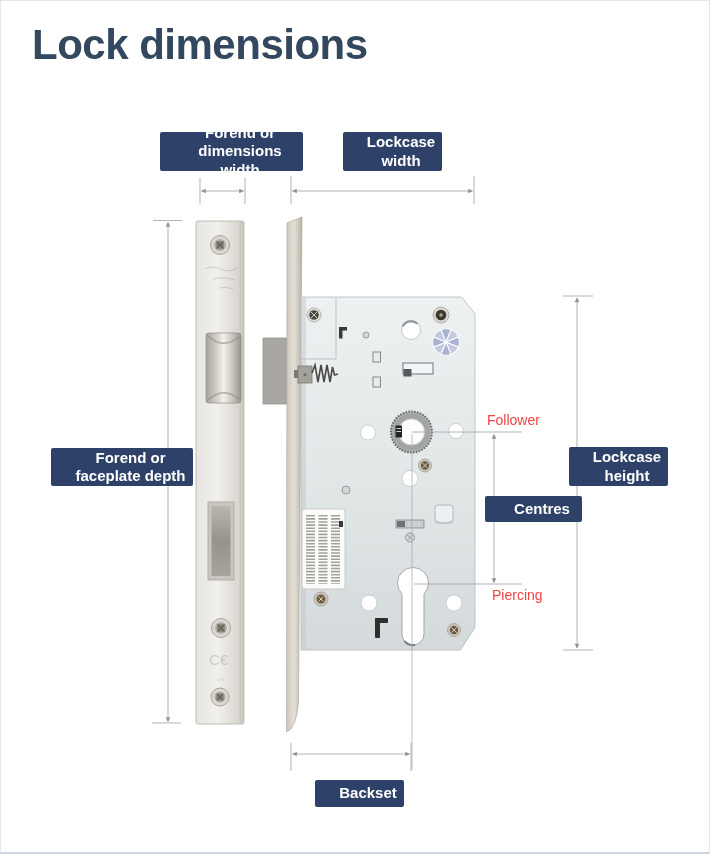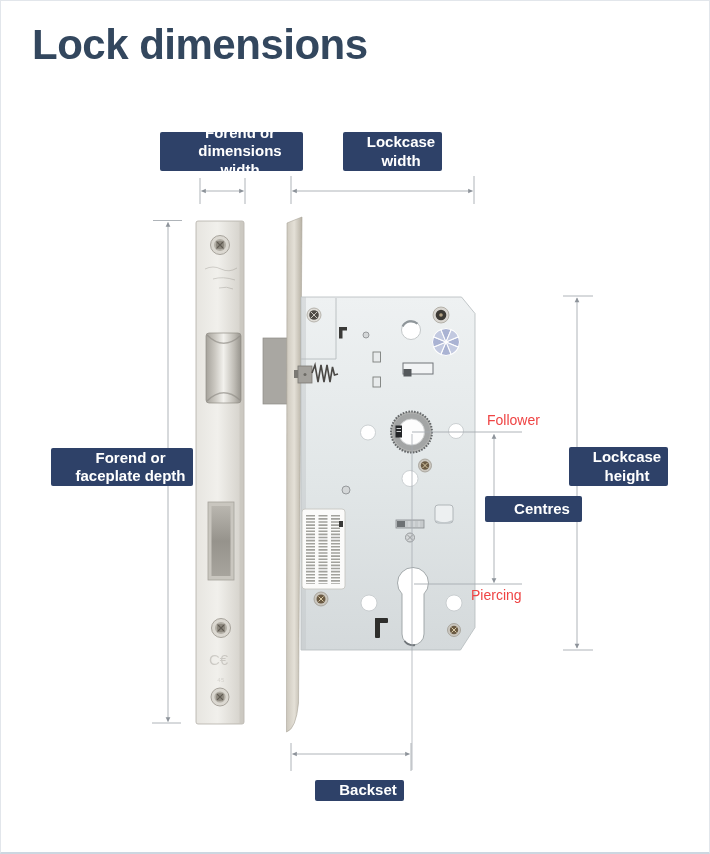--- a/index.html
+++ b/index.html
@@ -284,20 +284,20 @@
 
   <div class="callout" style="left:568px;top:446px;width:82px;height:39px;">
     <span>Lockcase</span>
     <span>height</span>
   </div>
 
   <div class="callout" style="left:484px;top:495px;width:80px;height:26px;">
     <span>Centres</span>
   </div>
 
-  <div class="callout" style="left:314px;top:779px;width:72px;height:21px;">
+  <div class="callout" style="left:314px;top:779px;width:72px;height:27px;">
     <span>Backset</span>
   </div>
 
   <div class="plain-label" style="left:486px;top:411px;">Follower</div>
-  <div class="plain-label" style="left:470px;top:586px;">Piercing</div>
+  <div class="plain-label" style="left:491px;top:586px;">Piercing</div>
 
 </div>
 
 </body></html>

